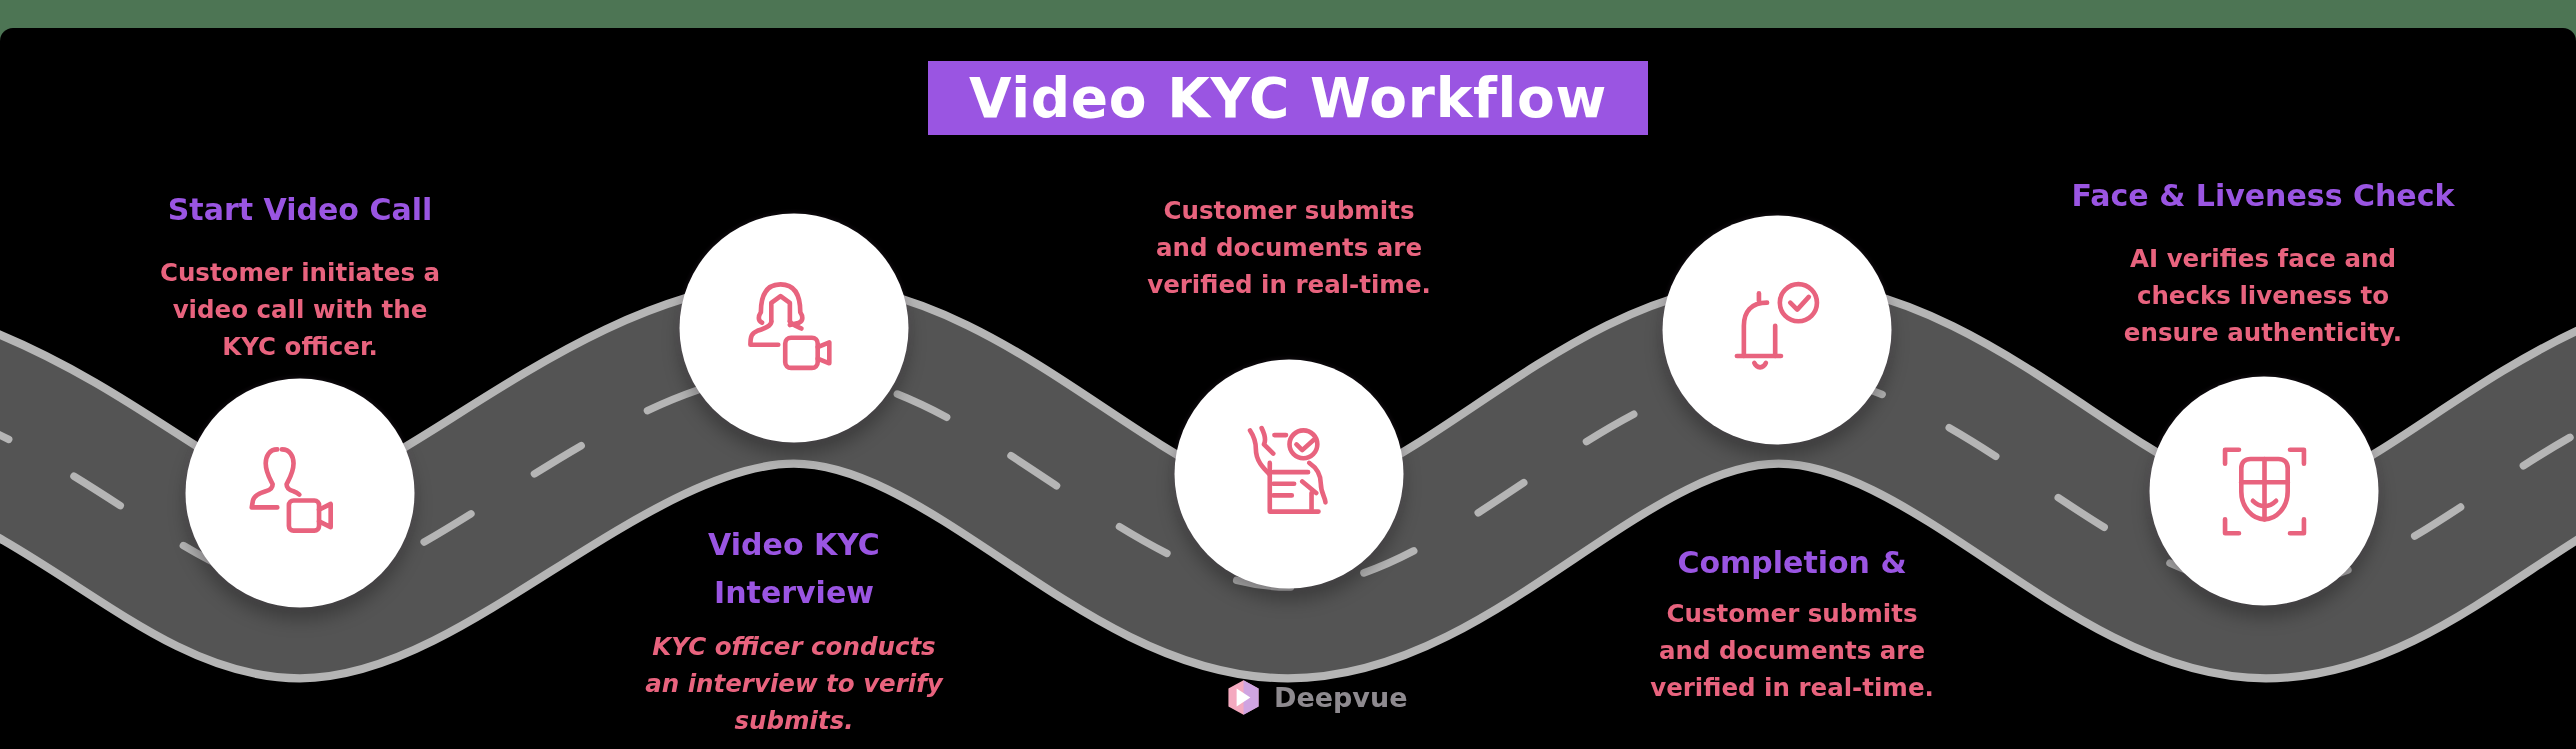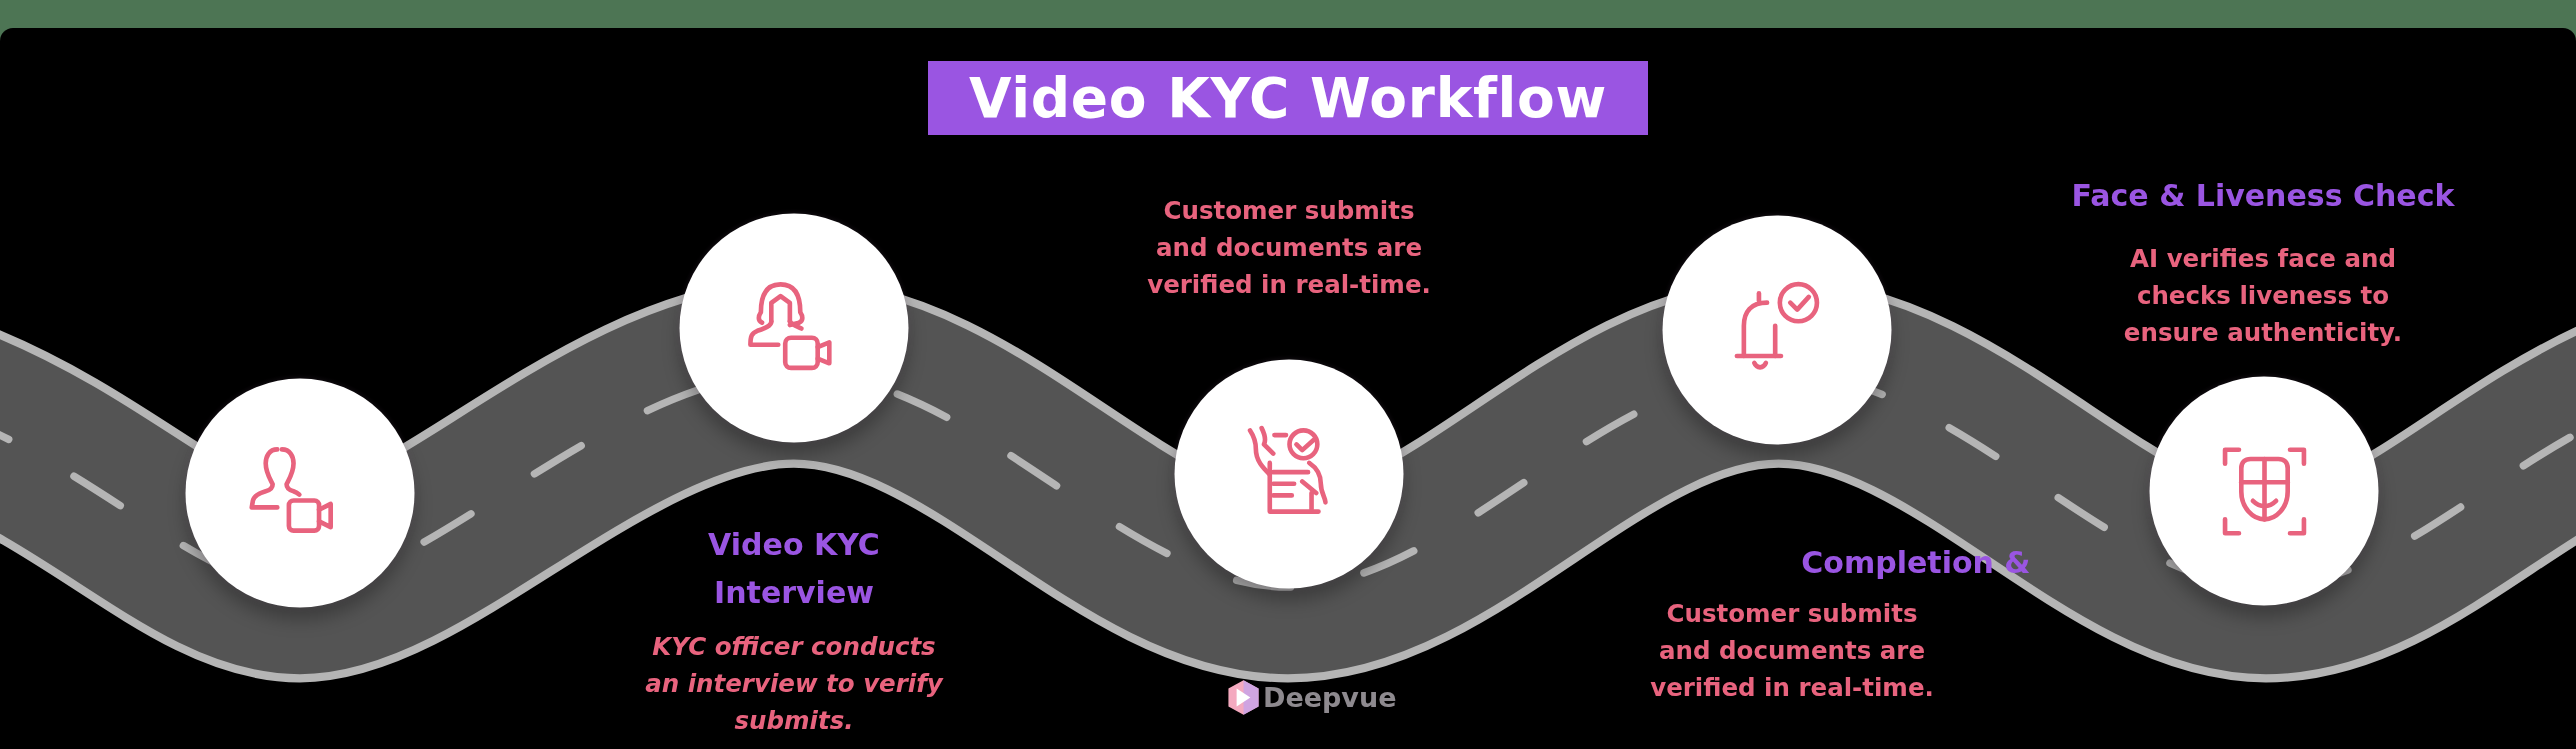--- a/index.html
+++ b/index.html
@@ -7,38 +7,48 @@
   .card { position:absolute; left:0; top:0; width:2576px; height:750px; background:#000000; border-radius:13px; overflow:hidden;margin-top:28px; }
   svg.road { position:absolute; left:0; top:0; }
   .title-box { position:absolute; left:928px; top:33px; width:720px; height:74px; display:flex; align-items:center; justify-content:center; }
   .title-box span { color:#ffffff; font-weight:bold; font-size:55px; letter-spacing:0.7px; font-family:"DejaVu Sans", sans-serif; }
   .step-text { position:absolute; width:477px; text-align:center; transform:translateX(-50%); }
   .step-heading { font-family:"DejaVu Sans", sans-serif; font-weight:bold; font-size:30px; line-height:48px; margin:0; }
   .step-desc { font-family:"DejaVu Sans", sans-serif; font-weight:bold; font-size:24.5px; line-height:37px; margin:0; }
   .step-heading span, .step-desc span { display:block; }
   .node { position:absolute; width:229px; height:229px; border-radius:50%; background:#ffffff; transform:translate(-50%,-50%); box-shadow:0 12.3px 17.7px rgba(0,0,0,0.28), 0 0 6.8px rgba(160,120,160,0.18); display:flex; align-items:center; justify-content:center; }
   .node svg { width:116px; height:116px; }
-  .logo { position:absolute; left:1227px; top:651px; display:flex; align-items:center; gap:3px; }
+  .logo { position:absolute; left:1227px; top:651px; display:flex; align-items:center; gap:14px; }
   .logo-text { font-family:"DejaVu Sans", sans-serif; font-weight:bold; font-size:27px; color:#8e8a8f; }
 </style>
 </head>
 <body>
 
 <div class="card">
 
   <svg class="road" width="2576" height="750" viewBox="0 0 3780 1100">
     <path id="roadPath" d="M -60 570 C 160 660, 300 820, 440 820 C 620 820, 900 505, 1165 505 C 1430 505, 1650 820, 1890 820 C 2130 820, 2350 505, 2610 505 C 2870 505, 3100 820, 3325 820 C 3500 820, 3650 650, 3850 560" fill="none" stroke="#b5b5b5" stroke-width="280" stroke-linecap="butt"></path>
     <path d="M -60 570 C 160 660, 300 820, 440 820 C 620 820, 900 505, 1165 505 C 1430 505, 1650 820, 1890 820 C 2130 820, 2350 505, 2610 505 C 2870 505, 3100 820, 3325 820 C 3500 820, 3650 650, 3850 560" fill="none" stroke="#545454" stroke-width="256" stroke-linecap="butt"></path>
     <path d="M -60 570 C 160 660, 300 820, 440 820 C 620 820, 900 505, 1165 505 C 1430 505, 1650 820, 1890 820 C 2130 820, 2350 505, 2610 505 C 2870 505, 3100 820, 3325 820 C 3500 820, 3650 650, 3850 560" fill="none" stroke="#b5b5b5" stroke-width="11" stroke-linecap="round" stroke-dasharray="80 110"></path>
   </svg>
 
   <div class="title-box" style="background:#9a55e2;">
     <span>Video KYC Workflow</span>
   </div>
 
+  <div class="step-text" style="left:300px; top:158px;">
+    <p class="step-heading" style="color:#9a55e2;">
+      <span>Start Video Call</span>
+    </p>
+    <p class="step-desc" style="color:#e8637e; margin-top:20.4px;">
+      <span>Customer initiates a</span>
+      <span>video call with the</span>
+      <span>KYC officer.</span>
+    </p>
+  </div>
 
   <div class="step-text" style="left:1289px; top:144px;">
     <p class="step-desc" style="color:#e8637e; margin-top:20.4px;">
       <span>Customer submits</span>
       <span>and documents are</span>
       <span>verified in real-time.</span>
     </p>
   </div>
 
   <div class="step-text" style="left:2263px; top:144px;">
@@ -58,21 +68,21 @@
       <span>Interview</span>
     </p>
     <p class="step-desc" style="color:#e8637e; margin-top:11px;font-style:italic;">
       <span>KYC officer conducts</span>
       <span>an interview to verify</span>
       <span>submits.</span>
     </p>
   </div>
 
   <div class="step-text" style="left:1792px; top:511px;">
-    <p class="step-heading" style="color:#9a55e2;text-align:right;">
+    <p class="step-heading" style="color:#9a55e2;">
       <span>Completion &amp;</span>
     </p>
     <p class="step-desc" style="color:#e8637e; margin-top:8.2px;">
       <span>Customer submits</span>
       <span>and documents are</span>
       <span>verified in real-time.</span>
     </p>
   </div>
 
   <div class="node" style="left:300px; top:465px;">

